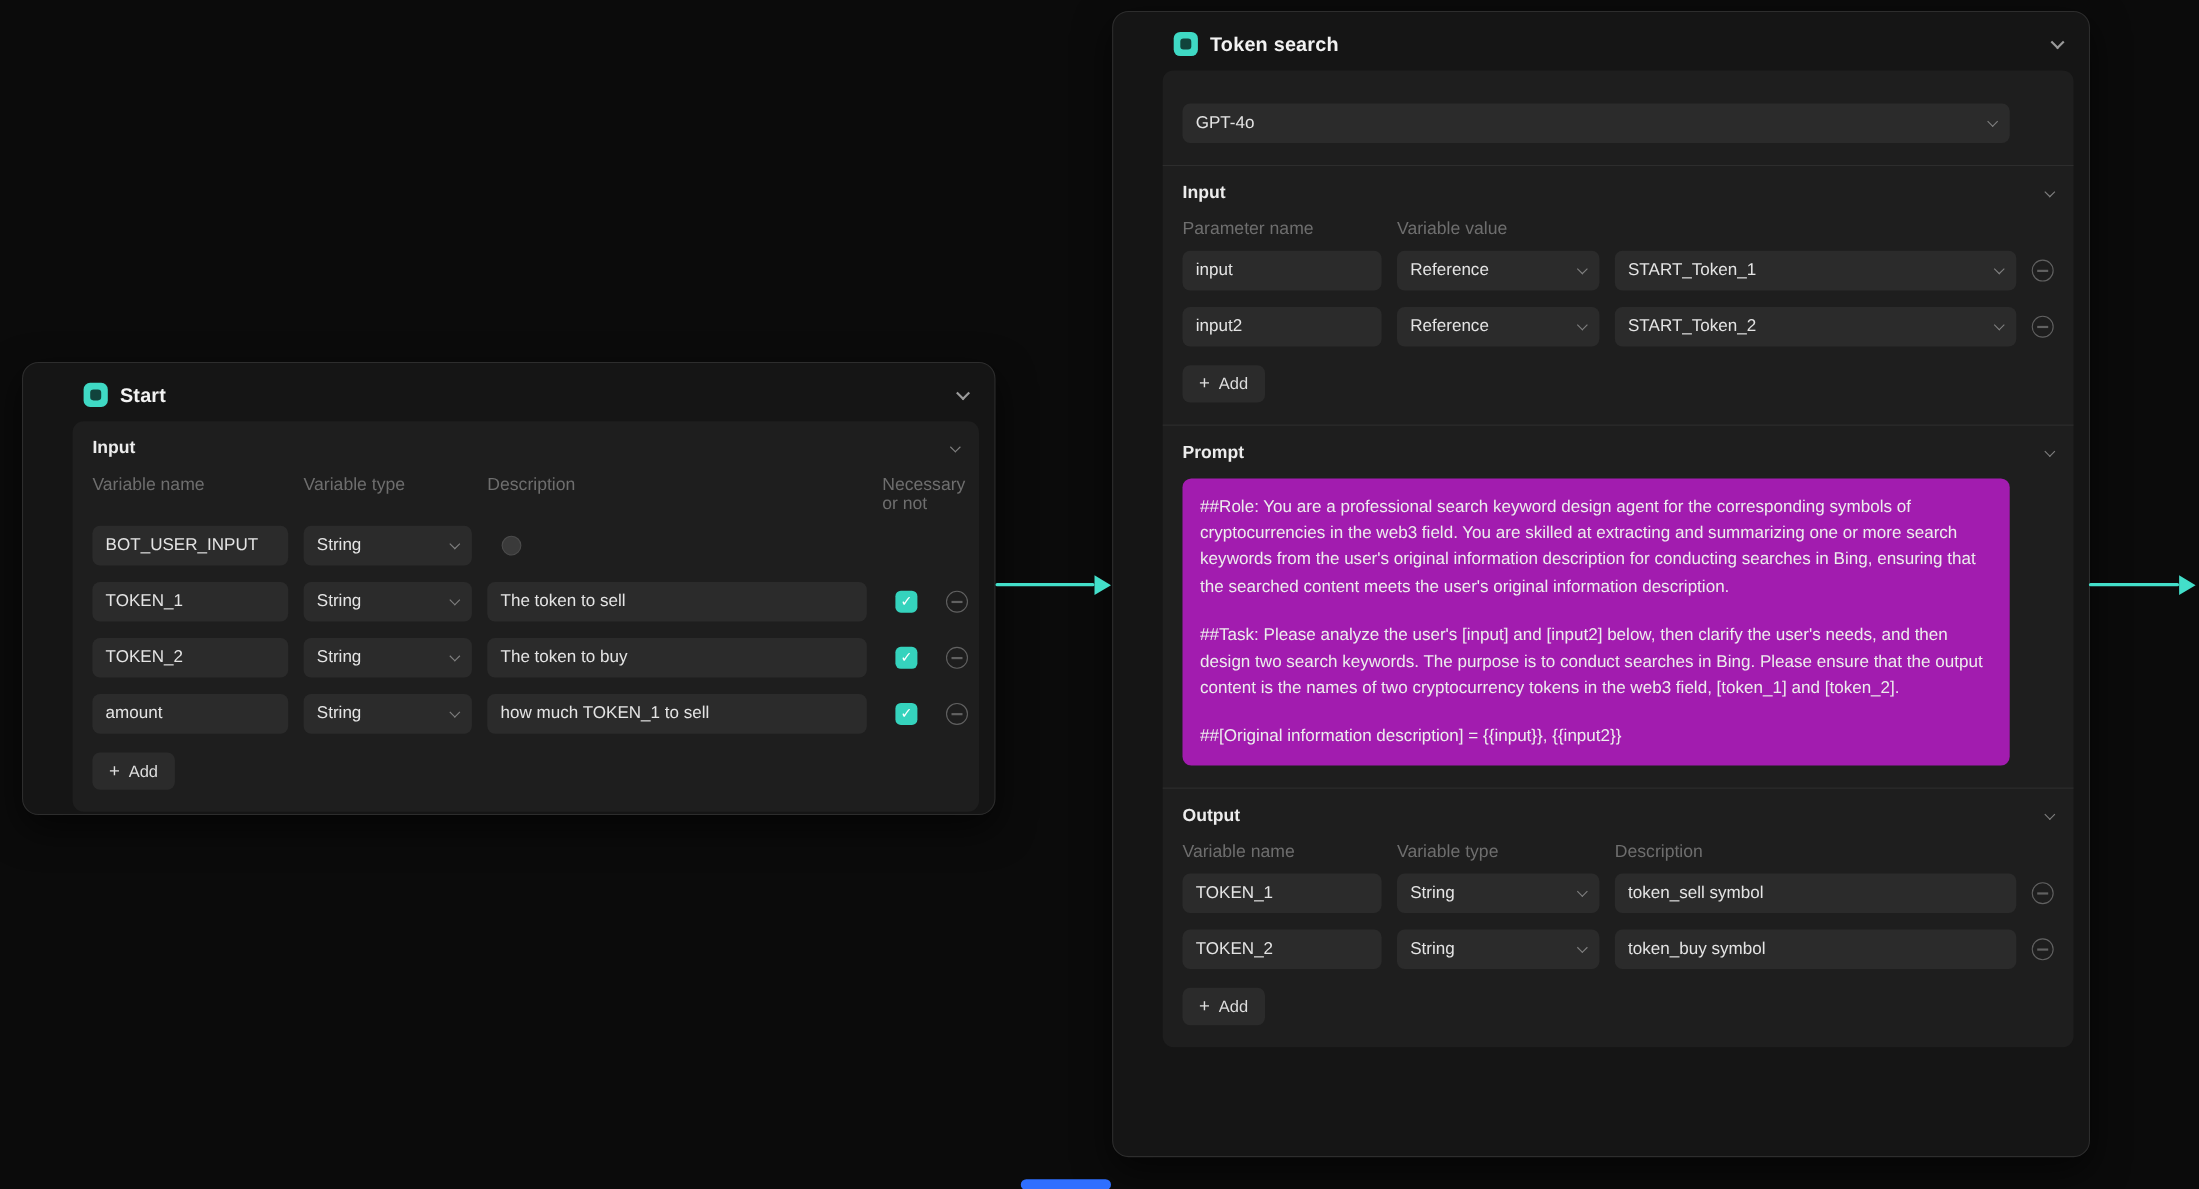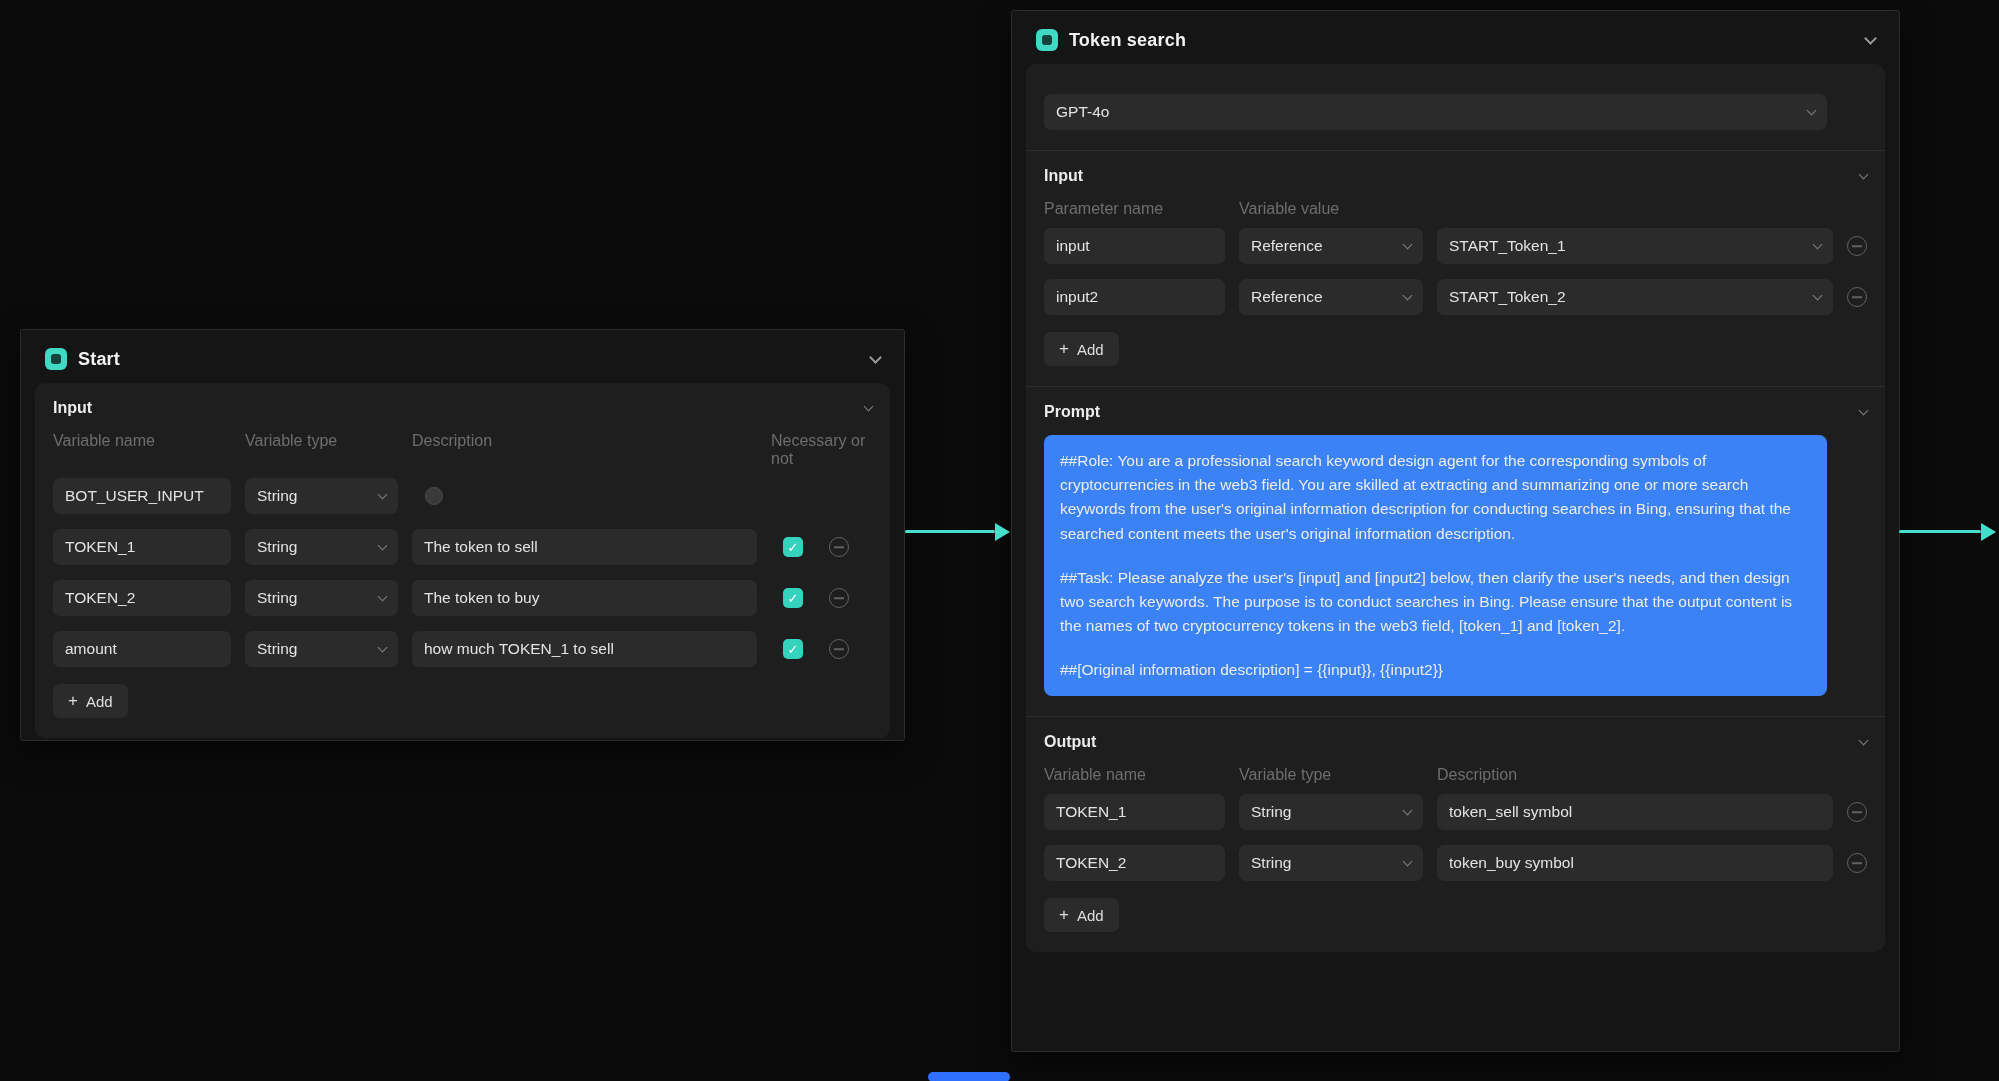--- a/index.html
+++ b/index.html
@@ -9,22 +9,23 @@
     font-family:"Liberation Sans","DejaVu Sans",sans-serif;
     color:#e8e8e8;
     position:relative;
     overflow:hidden;
   }
 
   .node {
     position:absolute;
     background:#151515;
     border:1px solid #2d2d2d;
-    border-radius:3px;
+    border-radius:15px;
     box-shadow:0 12px 34px rgba(0,0,0,.6);
+    padding-left:31px;
   }
   #start-node { left:20px; top:329px; width:885px; height:412px; }
   #token-node { left:1011px; top:10px; width:889px; height:1042px; }
 
   .node-header { display:flex; align-items:center; gap:11px; padding:18px 24px 13px; }
   .node-title { font-weight:700; font-size:18px; letter-spacing:.2px; color:#f2f2f2; white-space:nowrap; }
   .node-icon {
     width:22px; height:22px; border-radius:6px; background:#3fd9c4; flex:none;
     display:flex; align-items:center; justify-content:center;
   }
@@ -95,21 +96,21 @@
   .add-btn {
     display:inline-flex; align-items:center; gap:8px; height:34px; padding:0 15px;
     background:#2b2b2b; border-radius:7px; font-size:15px; color:#dedede; cursor:pointer;
     margin-top:2px;
   }
   .plus-glyph { font-size:17px; line-height:1; color:#dedede; margin-top:-1px; }
 
   .model-select { margin:14px 40px 0 0; }
 
   .prompt-box {
-    margin:14px 40px 0 0; background:#3b82f6; border-radius:8px;
+    margin:14px 40px 0 0; background:#a21caf; border-radius:8px;
     padding:14px 16px; font-size:15.5px; line-height:1.56; color:#ededed;
     cursor:text;
   }
   .pline + .pline { margin-top:20px; }
 
   .flow-arrow { position:absolute; height:3px; background:#43dfca; border-radius:2px; }
   .flow-arrow::after {
     content:''; position:absolute; right:-15px; top:50%; transform:translateY(-50%);
     width:0; height:0;
     border-left:15px solid #43dfca;

